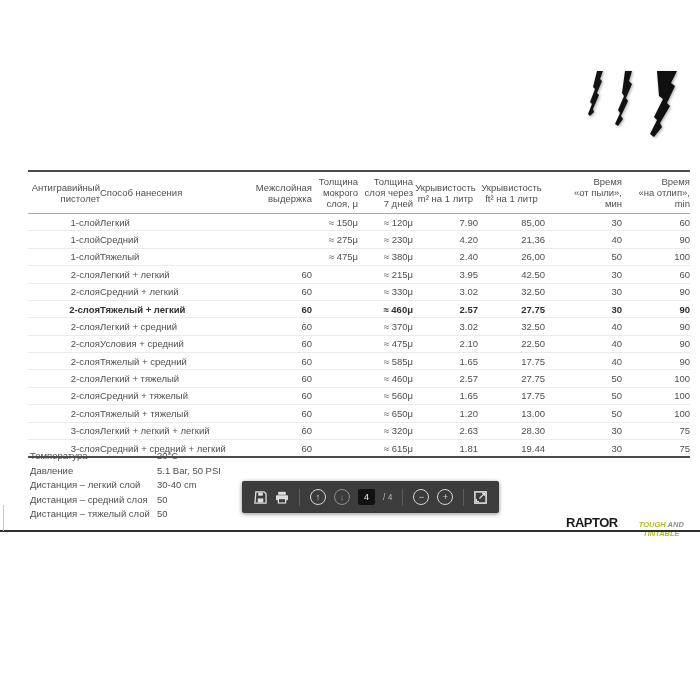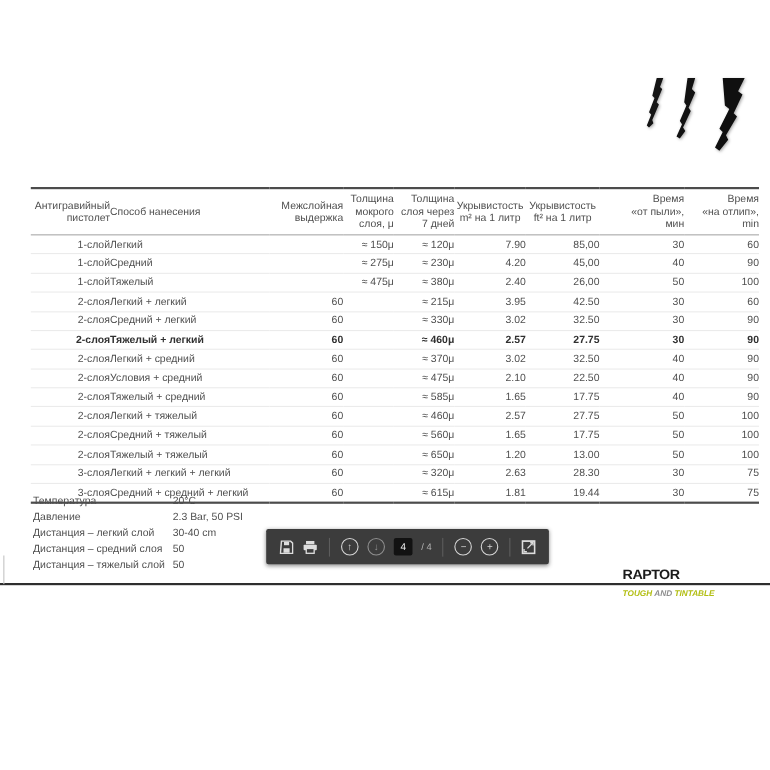--- a/index.html
+++ b/index.html
@@ -56,21 +56,21 @@
   .tb-circle{display:inline-flex;align-items:center;justify-content:center;
     width:14px;height:14px;border:1.3px solid #d6d6d6;border-radius:50%;
     color:#d6d6d6;font-size:9px;line-height:1;cursor:pointer;}
   .tb-circle.dim{border-color:#8f8f8f;color:#8f8f8f;}
   .page-box{display:inline-flex;align-items:center;justify-content:center;
     min-width:17px;height:16px;background:#121212;border-radius:2px;
     color:#f0f0f0;font-size:9px;cursor:text;}
   .page-total{color:#b5b5b5;font-size:8.5px;}
 
   
-  .brand{position:absolute;left:566px;top:515px;display:flex;align-items:baseline;gap:5px;flex-direction:column;}
+  .brand{position:absolute;left:566px;top:515px;display:flex;align-items:baseline;gap:5px;}
   .brand-name{font-size:13px;font-weight:bold;letter-spacing:-.5px;color:#1b1b1b;
     transform:scaleY(.95);}
   .tagline{font-size:7.5px;font-weight:bold;font-style:italic;letter-spacing:0;text-align:center;}
   .tg-hl{color:#b2be12;} .tg-and{color:#8f8f8f;}
 
   .bottom-line{position:absolute;left:0;top:530px;width:700px;height:2px;background:#2e2e2e;}
   .left-edge{position:absolute;left:3px;top:505px;width:1px;height:26px;background:#c4c4c4;}
 </style>
 </head>
 <body>
@@ -122,21 +122,21 @@
           <td class="c7">30</td>
           <td class="c8">60</td>
         </tr>
         <tr>
           <td class="c0">1-слой</td>
           <td class="c1">Средний</td>
           <td class="c2"></td>
           <td class="c3">≈ 275μ</td>
           <td class="c4">≈ 230μ</td>
           <td class="c5">4.20</td>
-          <td class="c6">45,00</td>
+          <td class="c6">21,36</td>
           <td class="c7">40</td>
           <td class="c8">90</td>
         </tr>
         <tr>
           <td class="c0">1-слой</td>
           <td class="c1">Тяжелый</td>
           <td class="c2"></td>
           <td class="c3">≈ 475μ</td>
           <td class="c4">≈ 380μ</td>
           <td class="c5">2.40</td>
@@ -266,21 +266,21 @@
           <td class="c8">75</td>
         </tr>
       </tbody>
   </table>
 
   <div class="conditions">
     <div class="cond-grid" id="cond-grid">
         <div>Температура</div>
         <div>20°C</div>
         <div>Давление</div>
-        <div>2.3 Bar, 50 PSI</div>
+        <div>5.1 Bar, 50 PSI</div>
         <div>Дистанция – легкий слой</div>
         <div>30-40 cm</div>
         <div>Дистанция – средний слоя</div>
         <div>50</div>
         <div>Дистанция – тяжелый слой</div>
         <div>50</div>
       </div>
   </div>
 
   <div class="toolbar">

